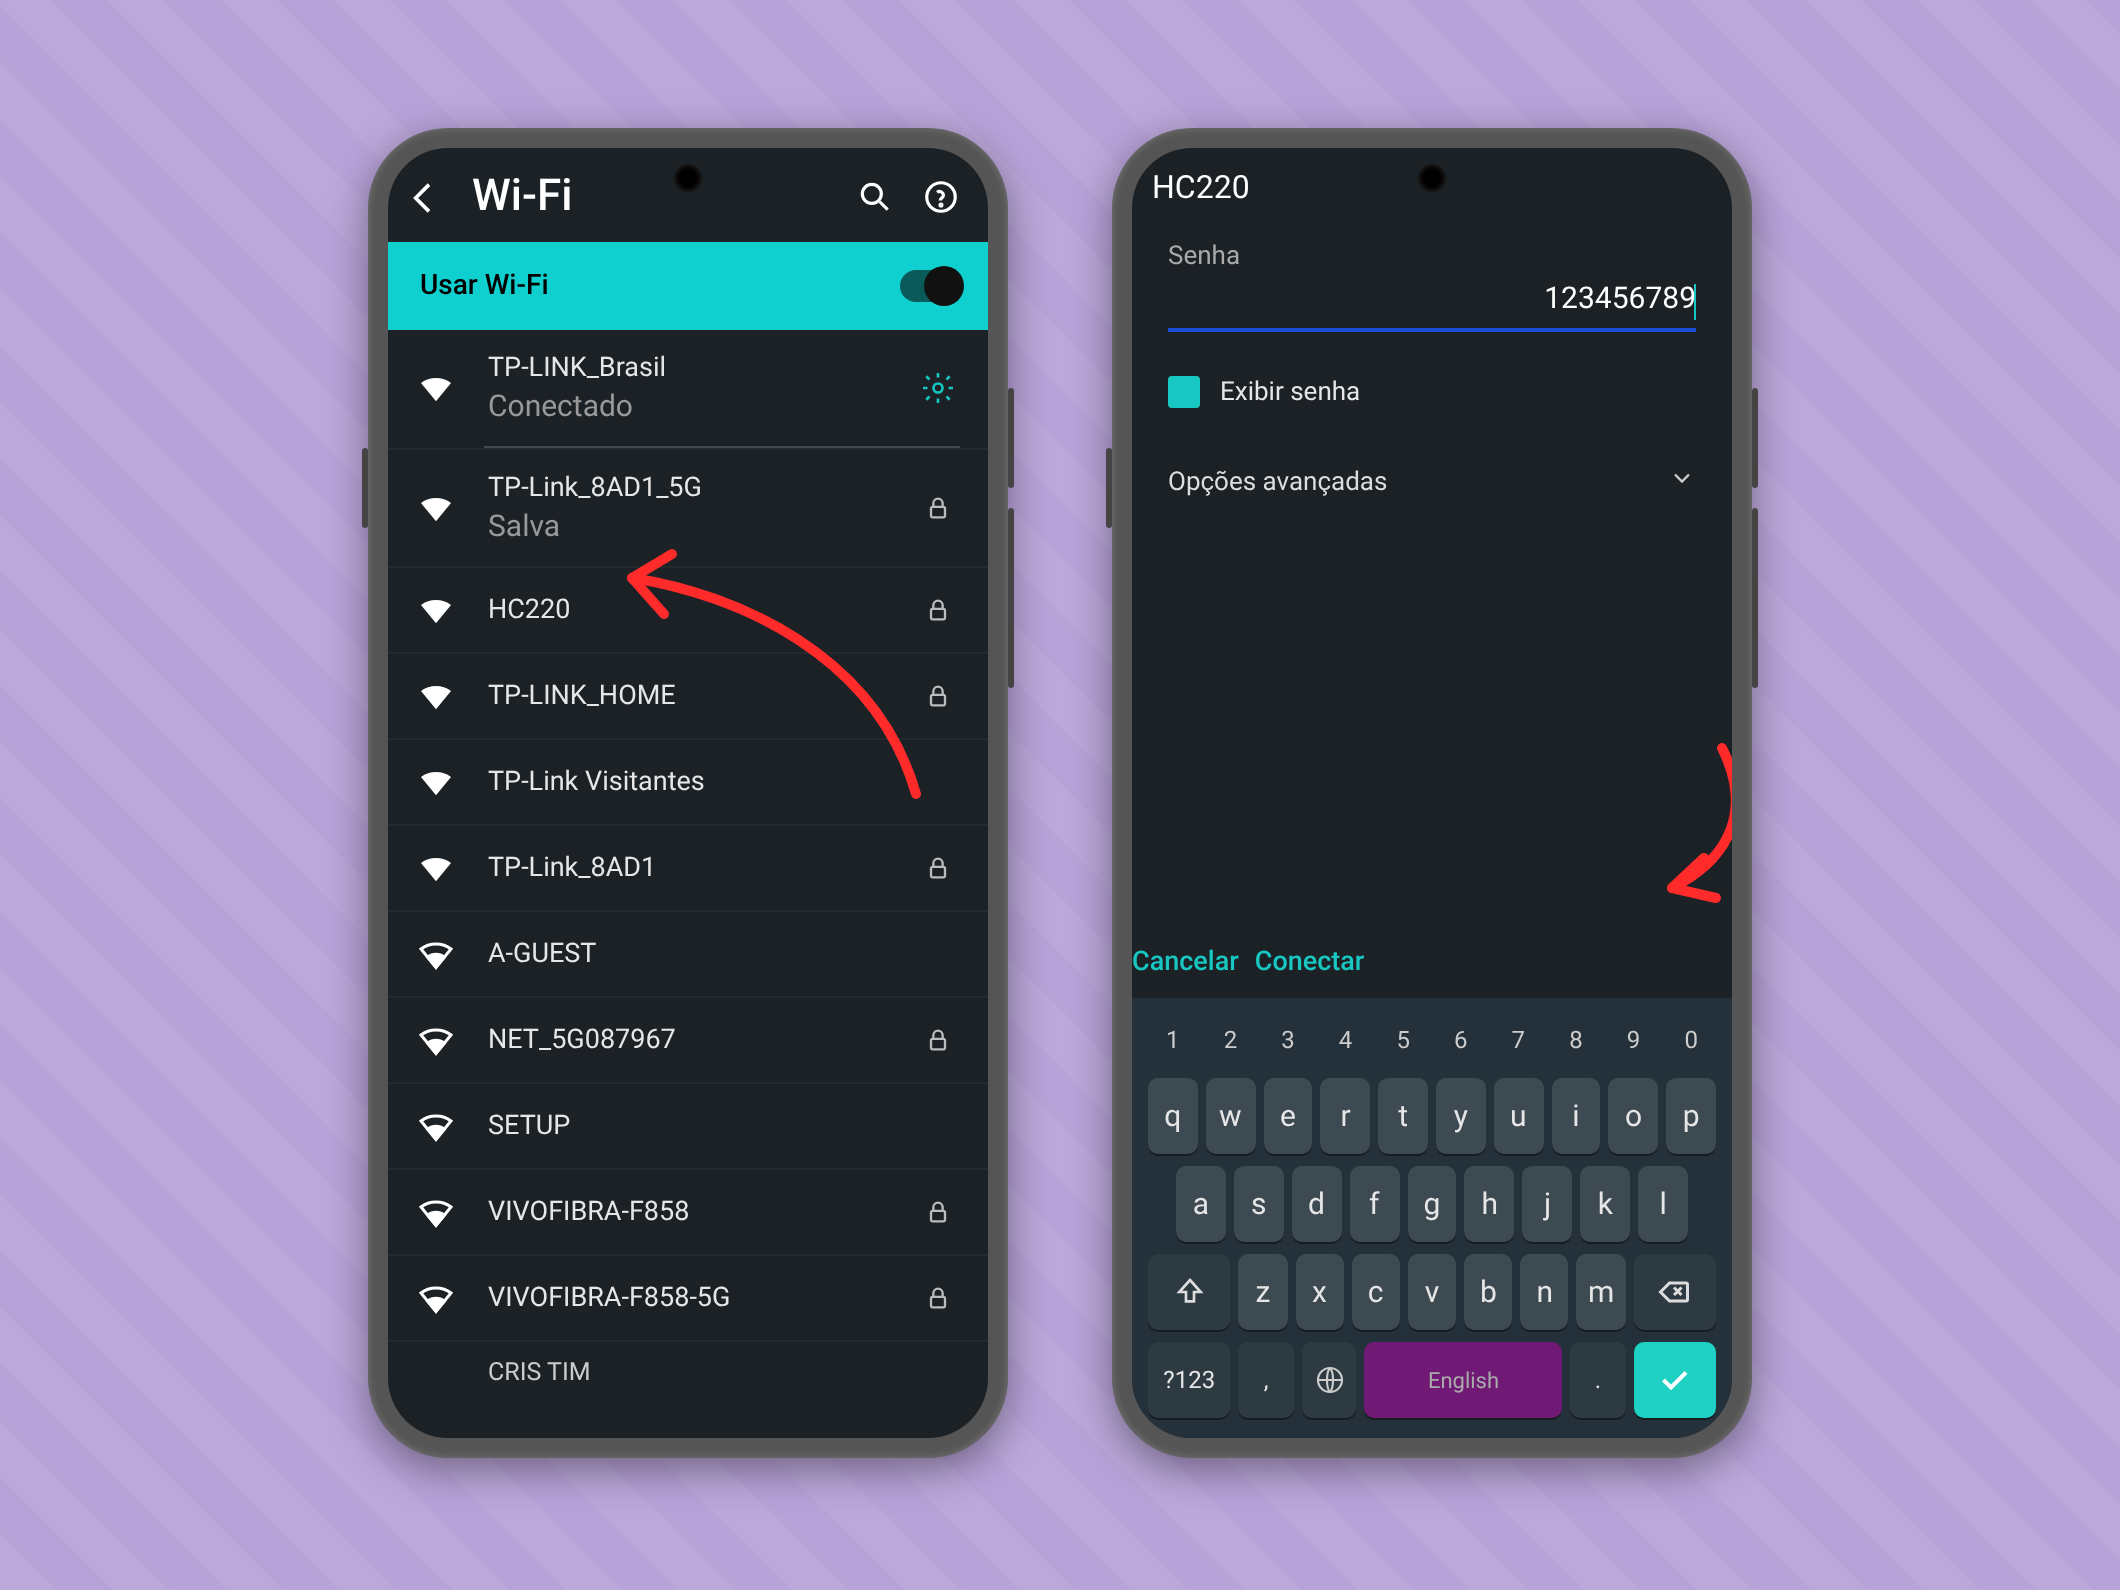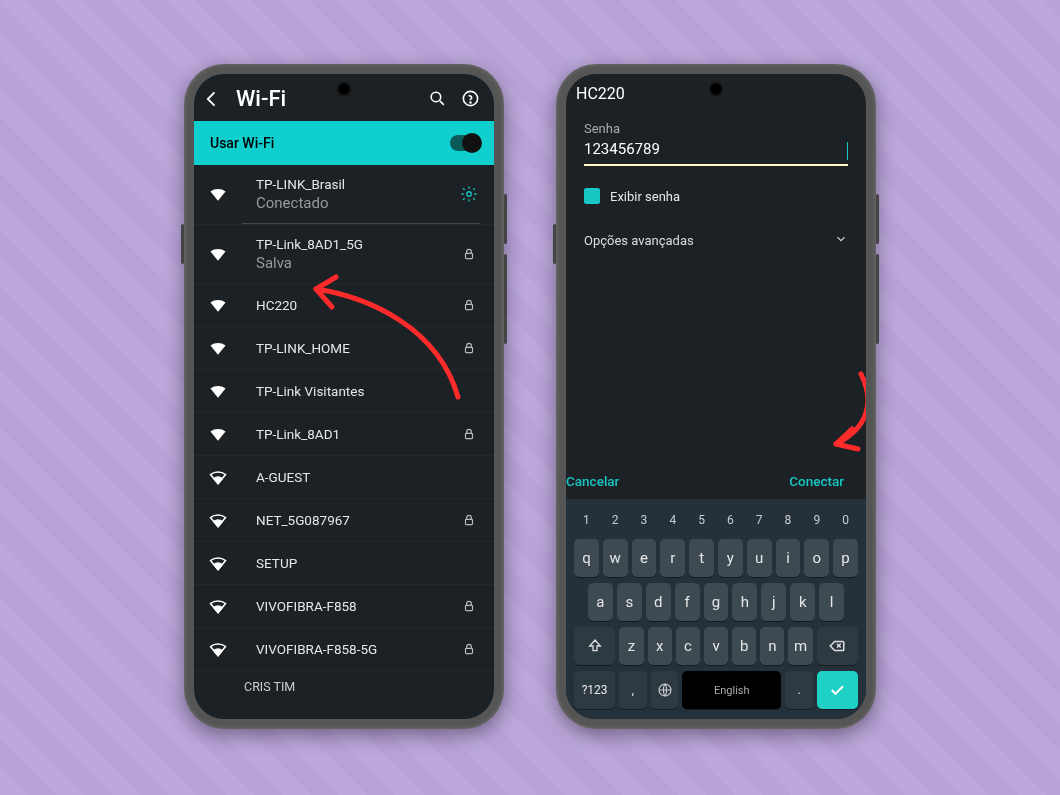--- a/index.html
+++ b/index.html
@@ -68,21 +68,21 @@
     width:30px;height:16px; background:#0a5a5a; border-radius:10px;
   }
   .usar-row .tgl::after{
     content:''; position:absolute; right:-2px; top:-2px;
     width:20px;height:20px;border-radius:50%;
     background:#111;
   }
   .net-item {
     display:flex; align-items:center;
     padding:11px 14px;
-    gap:28px;
+    gap:16px;
     font-size:13.5px; color:#e6e6e6;
     border-top:1px solid rgba(255,255,255,0.04);
   }
   .net-item.first { border-top:none; }
   .net-item .wifi-ic { width:20px; display:flex; justify-content:center; }
   .net-item .labels { flex:1; }
   .net-item .sub { font-size:15px; color:#999; margin-top:2px; }
   .net-item .trail { width:22px; display:flex; justify-content:center; color:#bbb; }
   .sep { height:1px; background:rgba(255,255,255,0.18); margin:0 14px 0 48px; }
   .net-item.last-name { padding-bottom:2px; padding-top:8px; color:#ccc; font-size:12.5px; padding-left:50px;}
@@ -93,36 +93,37 @@
   .arrow svg { overflow:visible; }
   
   .r-top {
     padding:10px 14px 6px 10px;
     font-size:16px; color:#fff;
   }
   .r-body { padding:12px 18px 10px 18px; display:flex; flex-direction:column; gap:14px; flex:1; }
   .field-label { font-size:13px; color:#aaa; }
   .field-input {
     font-size:15px; color:#fff;
-    border-bottom:2px solid #fef9c3;
+    border-bottom:2px solid #1d4ed8;
     padding:4px 0 6px 0;
     position:relative;
+    text-align:right;
   }
   .field-input::after{
     content:''; position:absolute; right:0; bottom:4px;
     width:1px; height:18px; background:#18c7c2;
   }
   .chk-row { display:flex; align-items:center; gap:10px; font-size:13px; margin-top:8px;}
   .chk {
     width:16px;height:16px; background:#18c7c2; border-radius:2px;
   }
   .adv-row { display:flex; align-items:center; justify-content:space-between;
     font-size:13px; color:#ddd; margin-top:14px;}
   .dlg-actions {
-    display:flex; justify-content:space-between; gap:8px;
+    display:flex; justify-content:flex-start; gap:8px;
     padding:6px 22px 10px 0;
     font-size:13.5px; color:#18c7c2; font-weight:500;
   }
   
   .kbd {
     background:#24313a;
     padding:8px 4px 10px 4px;
     display:flex; flex-direction:column; gap:6px;
   }
   .krow { display:flex; justify-content:space-between; gap:4px; padding:0 4px;}
@@ -131,21 +132,21 @@
     height:38px;
     background:#3d4a52;
     border-radius:5px;
     display:flex; align-items:center; justify-content:center;
     color:#e6e6e6; font-size:15px;
     box-shadow: 0 1px 0 rgba(0,0,0,0.4);
   }
   .kkey.num { background:transparent; box-shadow:none; height:26px; font-size:12px; color:#ccc;}
   .kkey.fn { background:#2e3a42; font-size:12px;}
   .kkey.wide { flex:1.5; }
-  .kkey.space { flex:3.6; background:#000000; font-size:11px; color:#aaa;}
+  .kkey.space { flex:3.6; background:#701a75; font-size:11px; color:#aaa;}
   .kkey.enter { flex:1.5; background:#1fd1c4; color:#fff;}
   .kkey.enter svg { stroke:#fff; }
   .kkey.shift, .kkey.bksp { flex:1.5; background:#2e3a42;}
   .krow.r3 { padding:0 18px;}
 </style>
 </head>
 <body>
 <div class="bg-pattern"></div>
 
 <div class="phone left">

